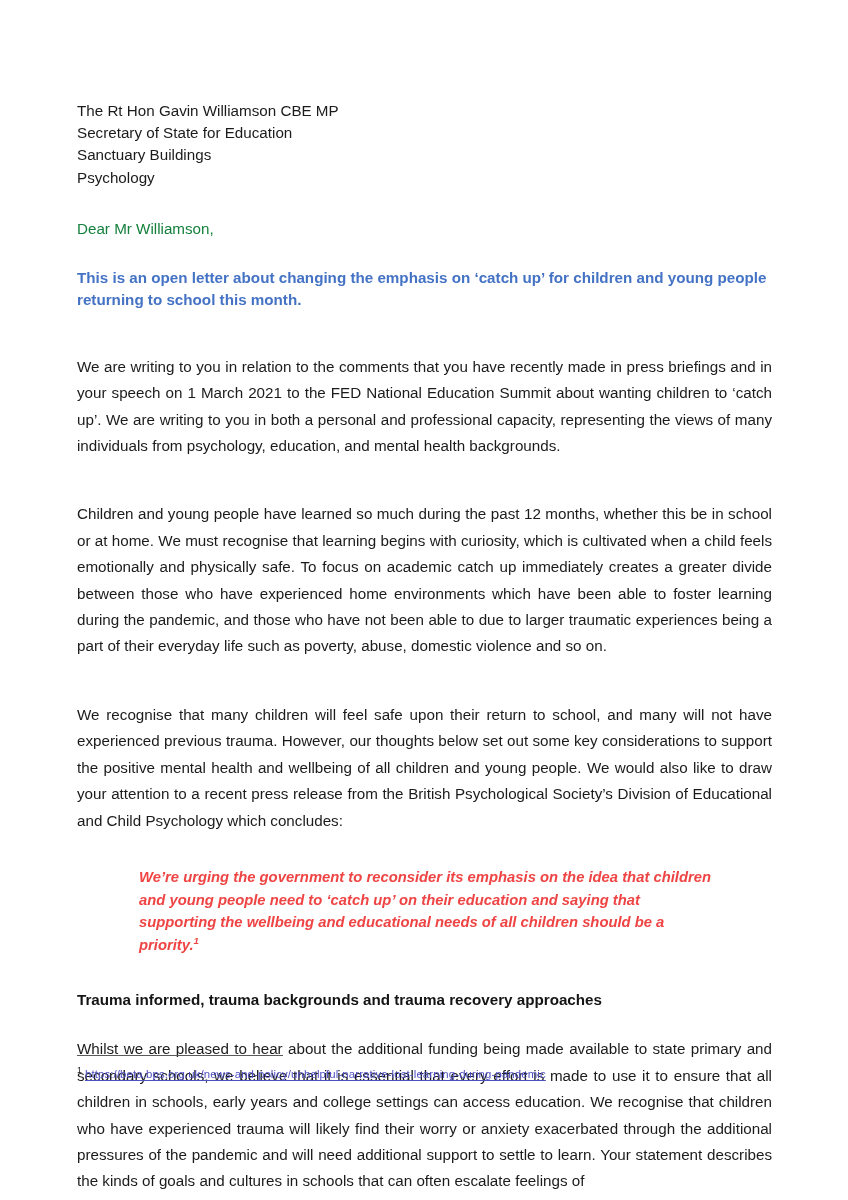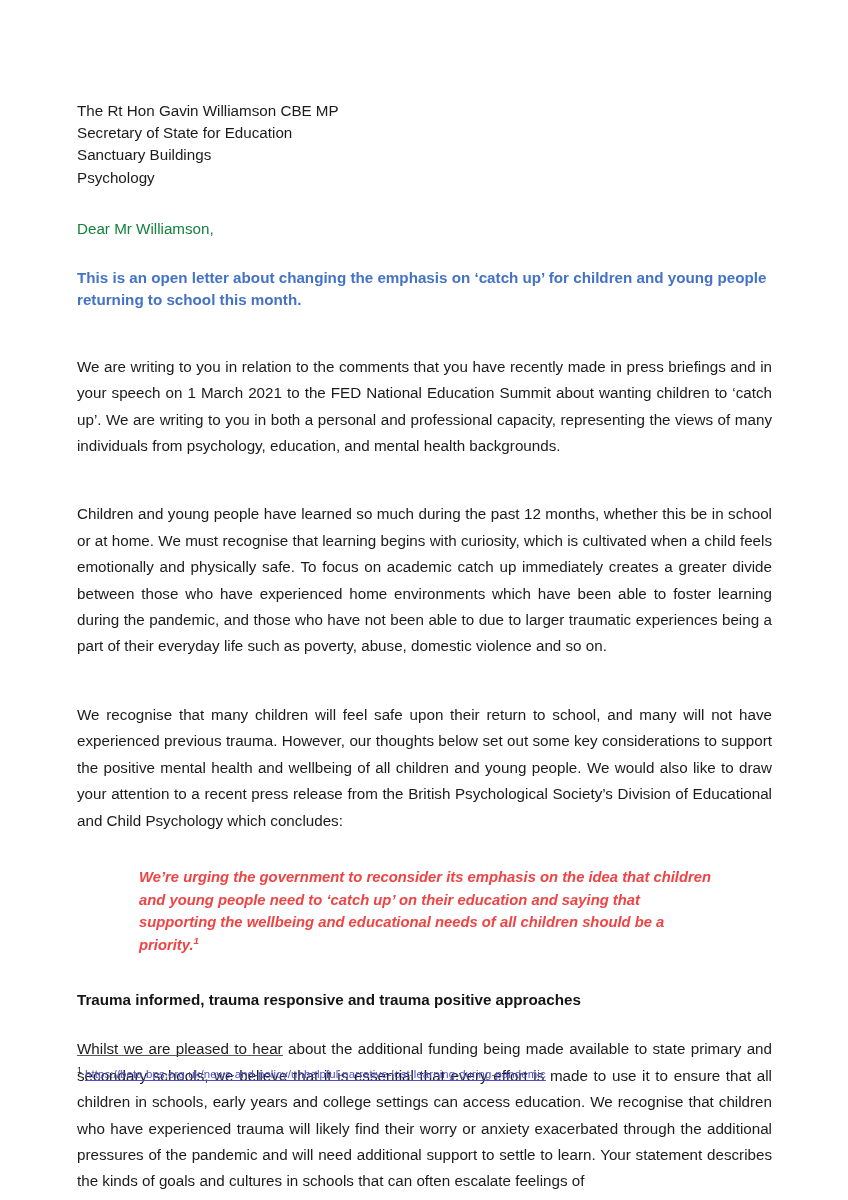--- a/index.html
+++ b/index.html
@@ -158,21 +158,21 @@
     <div class="lede">This is an open letter about changing the emphasis on ‘catch up’ for children and young people returning to school this month.</div>
 
     <div class="para">We are writing to you in relation to the comments that you have recently made in press briefings and in your speech on 1 March 2021 to the FED National Education Summit about wanting children to ‘catch up’. We are writing to you in both a personal and professional capacity, representing the views of many individuals from psychology, education, and mental health backgrounds.</div>
 
     <div class="para">Children and young people have learned so much during the past 12 months, whether this be in school or at home. We must recognise that learning begins with curiosity, which is cultivated when a child feels emotionally and physically safe. To focus on academic catch up immediately creates a greater divide between those who have experienced home environments which have been able to foster learning during the pandemic, and those who have not been able to due to larger traumatic experiences being a part of their everyday life such as poverty, abuse, domestic violence and so on.</div>
 
     <div class="para">We recognise that many children will feel safe upon their return to school, and many will not have experienced previous trauma. However, our thoughts below set out some key considerations to support the positive mental health and wellbeing of all children and young people. We would also like to draw your attention to a recent press release from the British Psychological Society’s Division of Educational and Child Psychology which concludes:</div>
 
     <div class="quote"><span>We’re urging the government to reconsider its emphasis on the idea that children and young people need to ‘catch up’ on their education and saying that supporting the wellbeing and educational needs of all children should be a priority.</span><sup>1</sup></div>
 
-    <div class="section-heading">Trauma informed, trauma responsive and trauma positive approaches</div>
+    <div class="section-heading">Trauma informed, trauma backgrounds and trauma recovery approaches</div>
 
     <div class="para tight">Whilst we are pleased to hear about the additional funding being made available to state primary and secondary schools, we believe that it is essential that every effort is made to use it to ensure that all children in schools, early years and college settings can access education. We recognise that children who have experienced trauma will likely find their worry or anxiety exacerbated through the additional pressures of the pandemic and will need additional support to settle to learn. Your statement describes the kinds of goals and cultures in schools that can often escalate feelings of</div>
 
   </div>
 
   <div class="footnote-zone">
     <div class="footnote-rule"></div>
     <div class="footnote-item"><sup>1</sup><a class="footnote-link" href="#">https://beta.bps.org.uk/news-and-policy/unhelpful-narrative-lost-learning-during-pandemic</a></div>
   </div>
 

